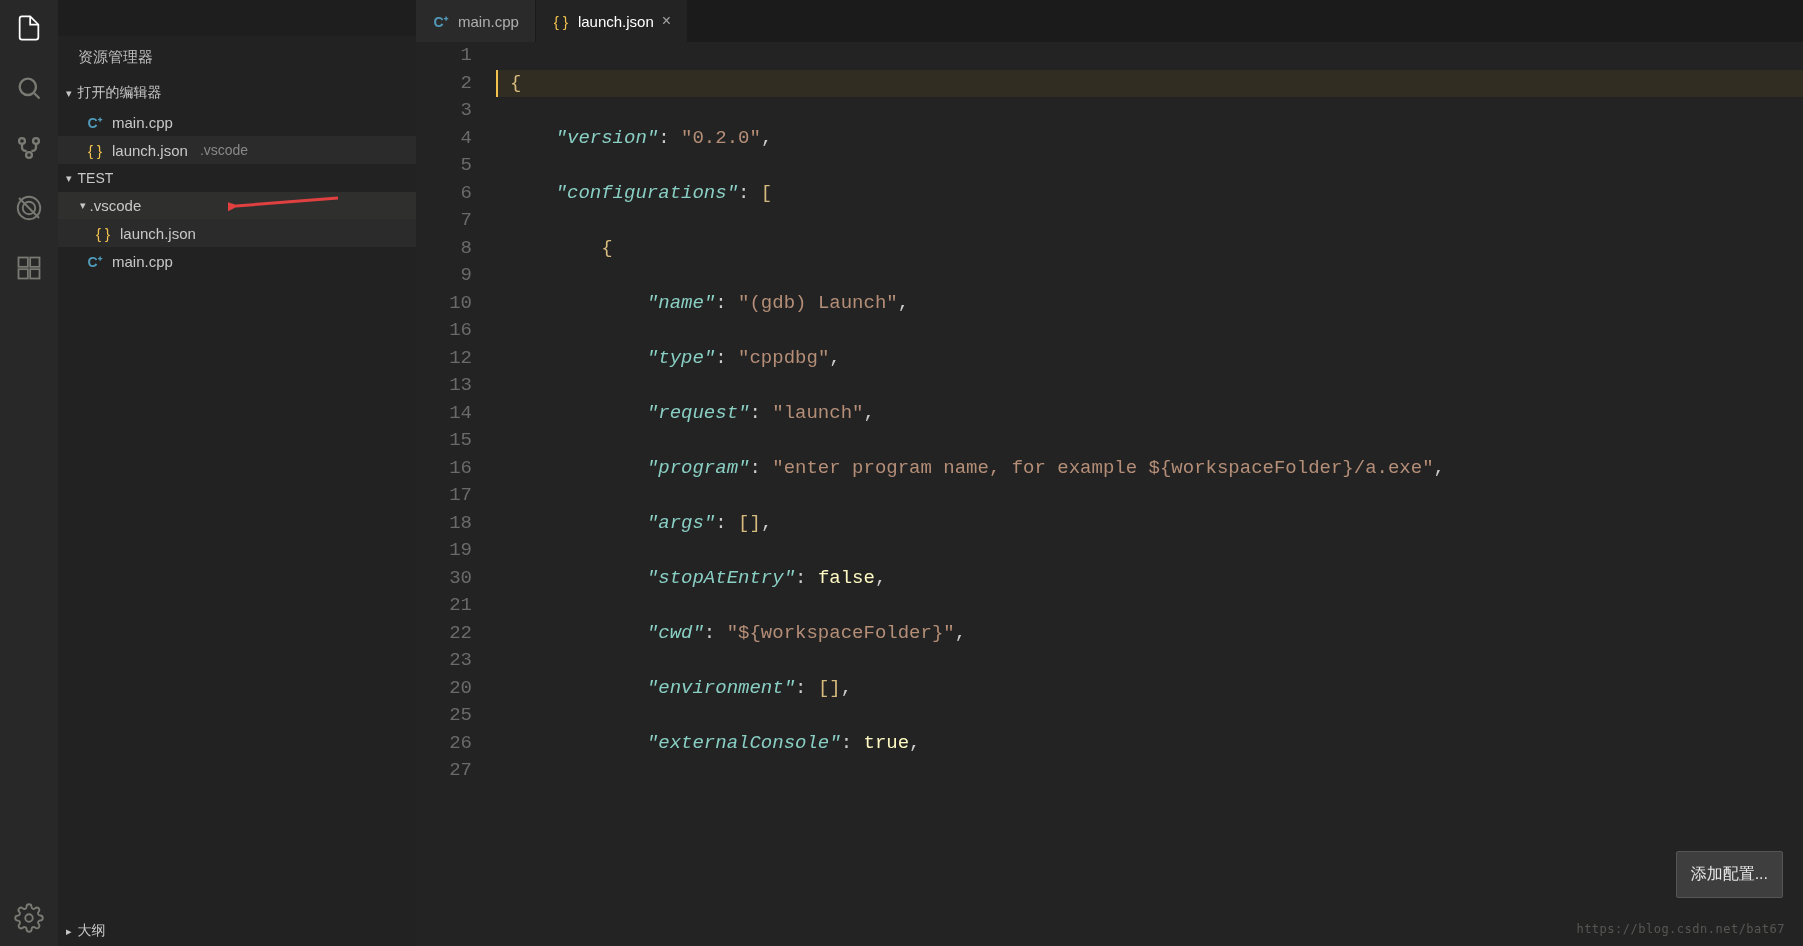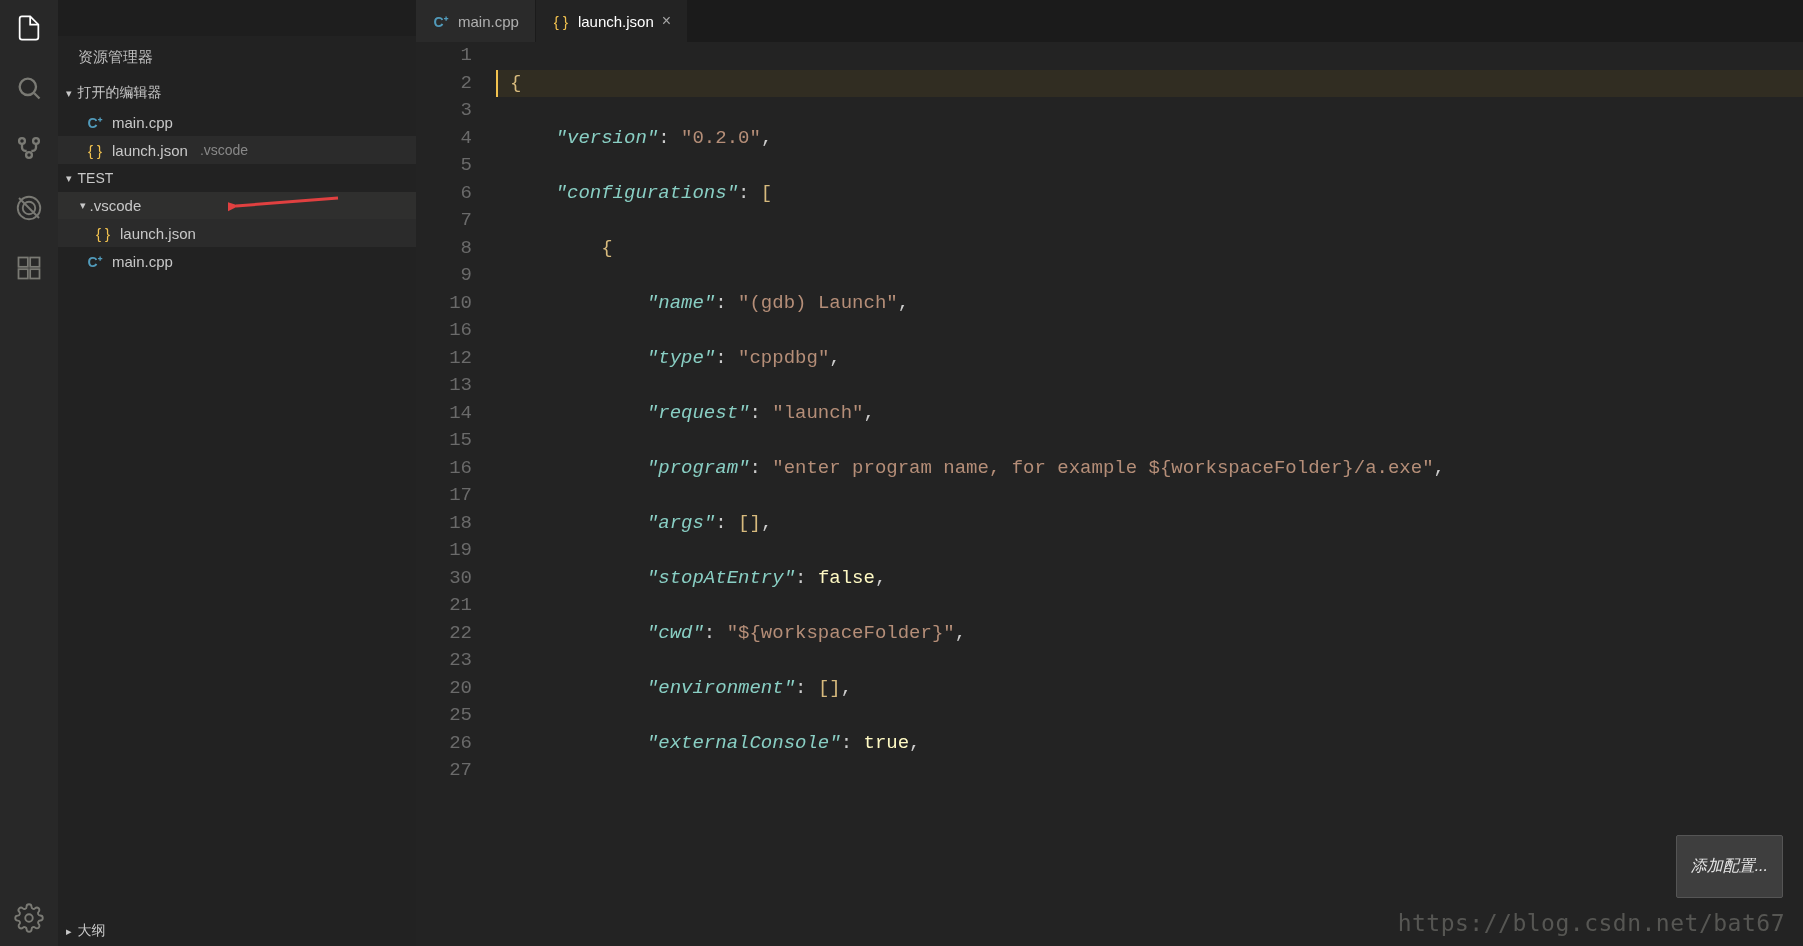--- a/index.html
+++ b/index.html
@@ -129,36 +129,35 @@
 .tok-str { color: #b58e78; }
 .tok-bool { color: #fef9c3; }
 .tok-punc { color: #cccccc; }
 .tok-link { color: #6a9955; text-decoration: underline; }
 .watermark {
   position: absolute;
   bottom: 10px;
   right: 18px;
   color: #6f6f6a;
   font-family: Consolas, monospace;
-  font-size: 23px;
+  font-size: 12px;
   opacity: 0.68;
   letter-spacing: 0.5px;
 }
 .add-config-btn {
   position: absolute;
   right: 20px;
   bottom: 48px;
   background: #3e3e3e;
   color: #e6e6e6;
   border: 1px solid #555;
-  padding: 20px 14px;
+  padding: 12px 14px;
   font-size: 16px;
   cursor: pointer;
   border-radius: 2px;
-  font-style: italic;
 }
 </style>
 </head>
 <body>
 
 <div class="activity-bar">
   <div class="activity-top">
     <div class="activity-icon active">
         <svg width="28" height="28" viewBox="0 0 24 24" fill="none" stroke="currentColor" stroke-width="1.5">
           <path d="M13 2H6a2 2 0 0 0-2 2v16a2 2 0 0 0 2 2h12a2 2 0 0 0 2-2V9l-7-7z"></path>

